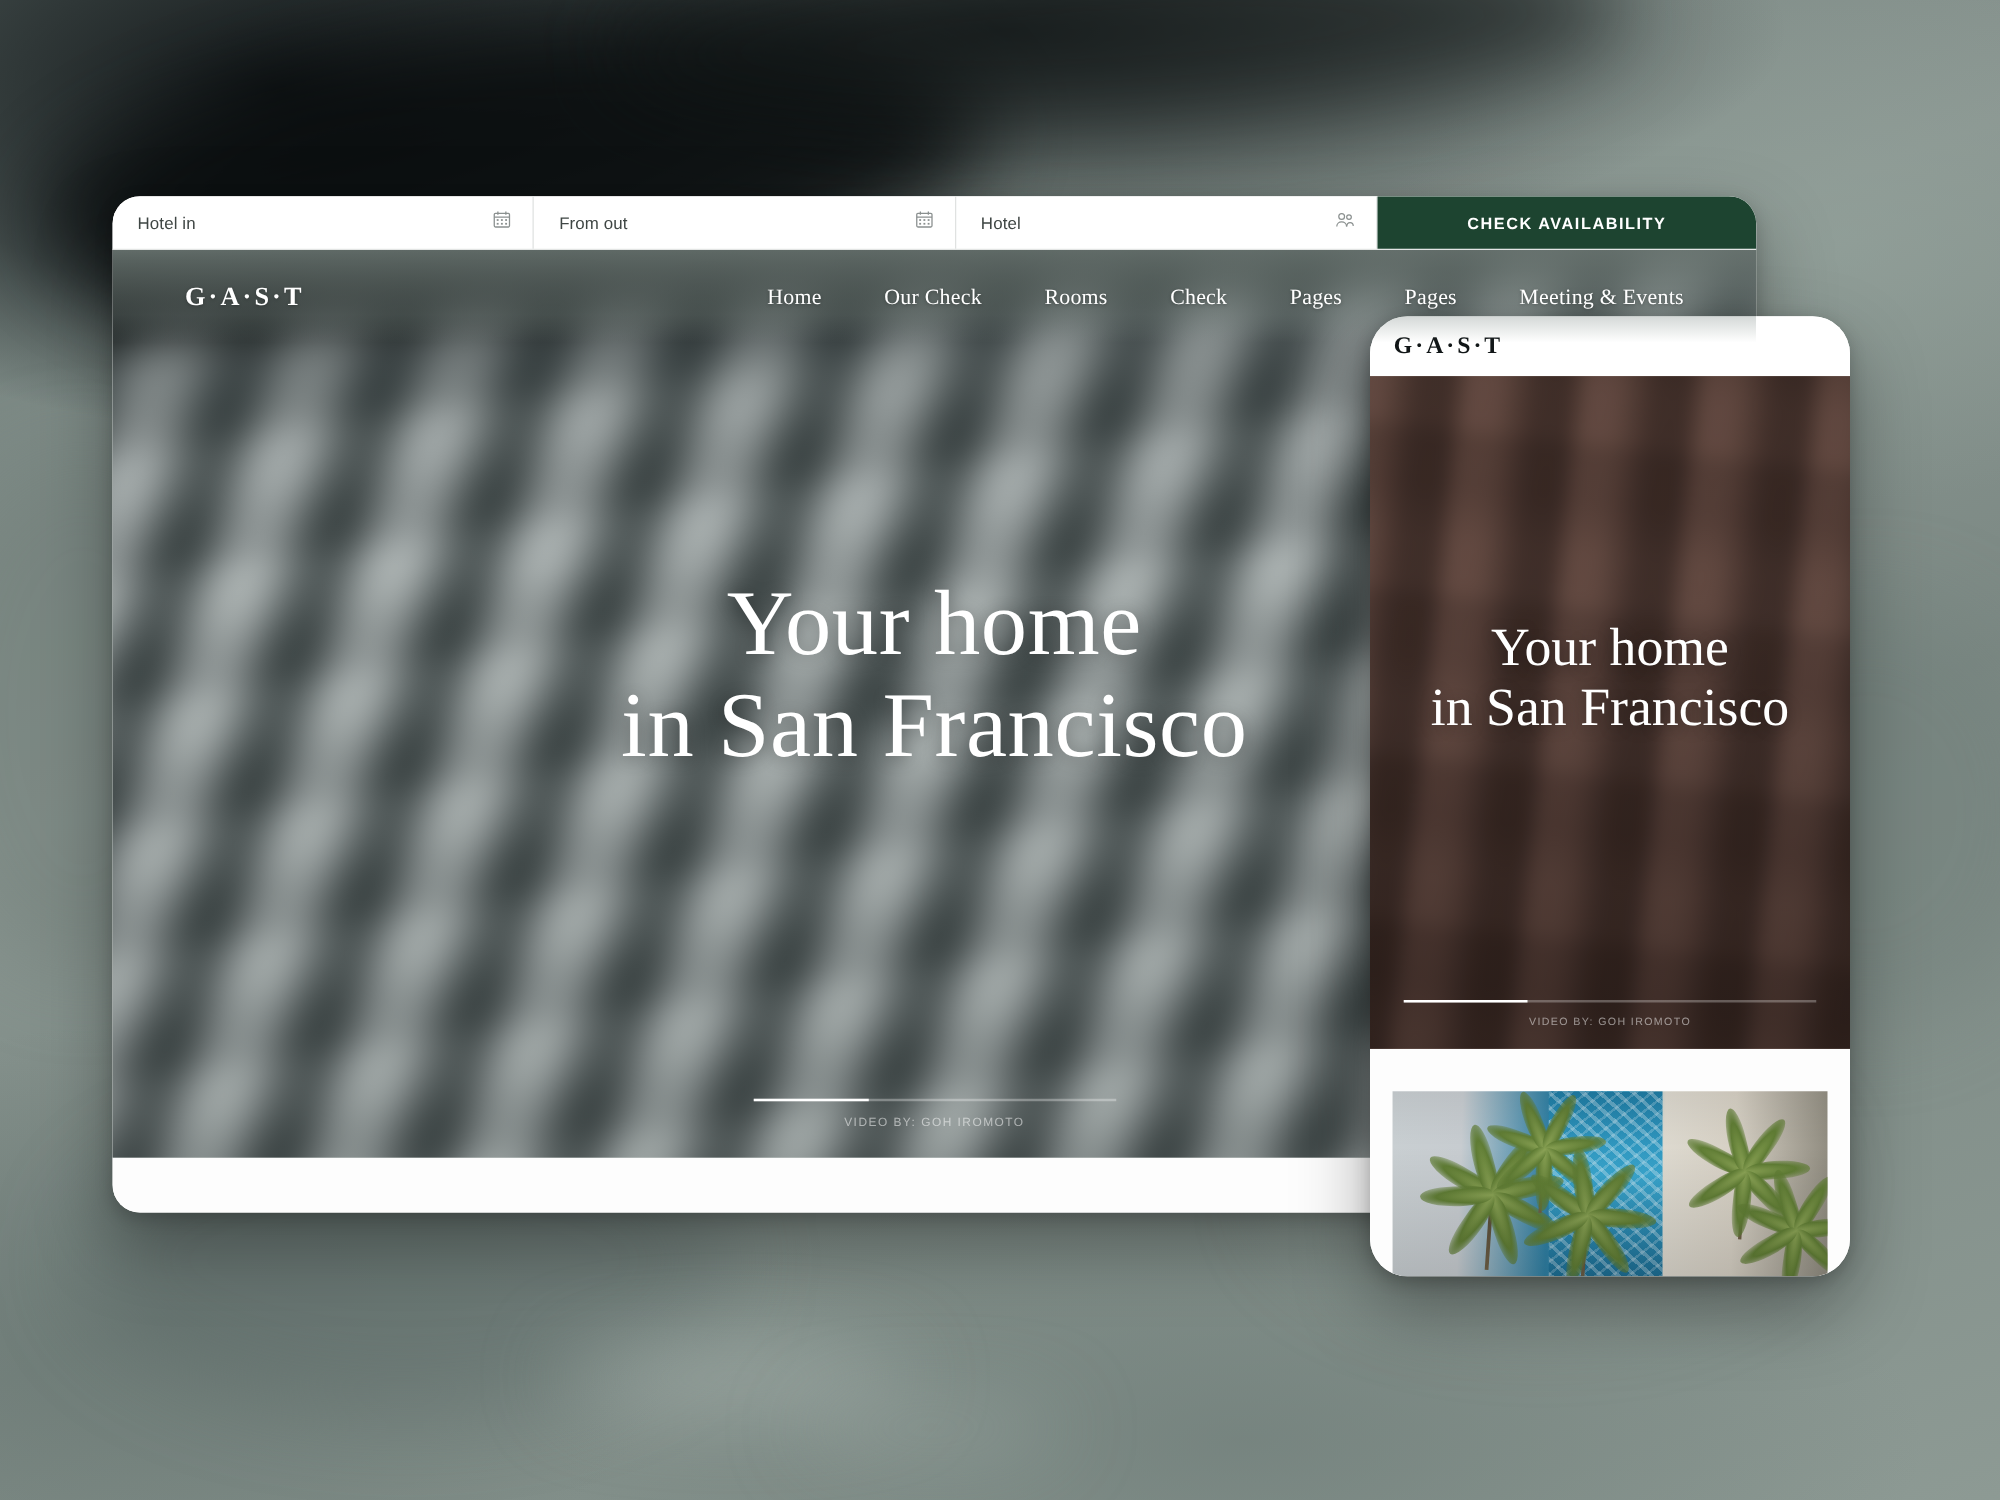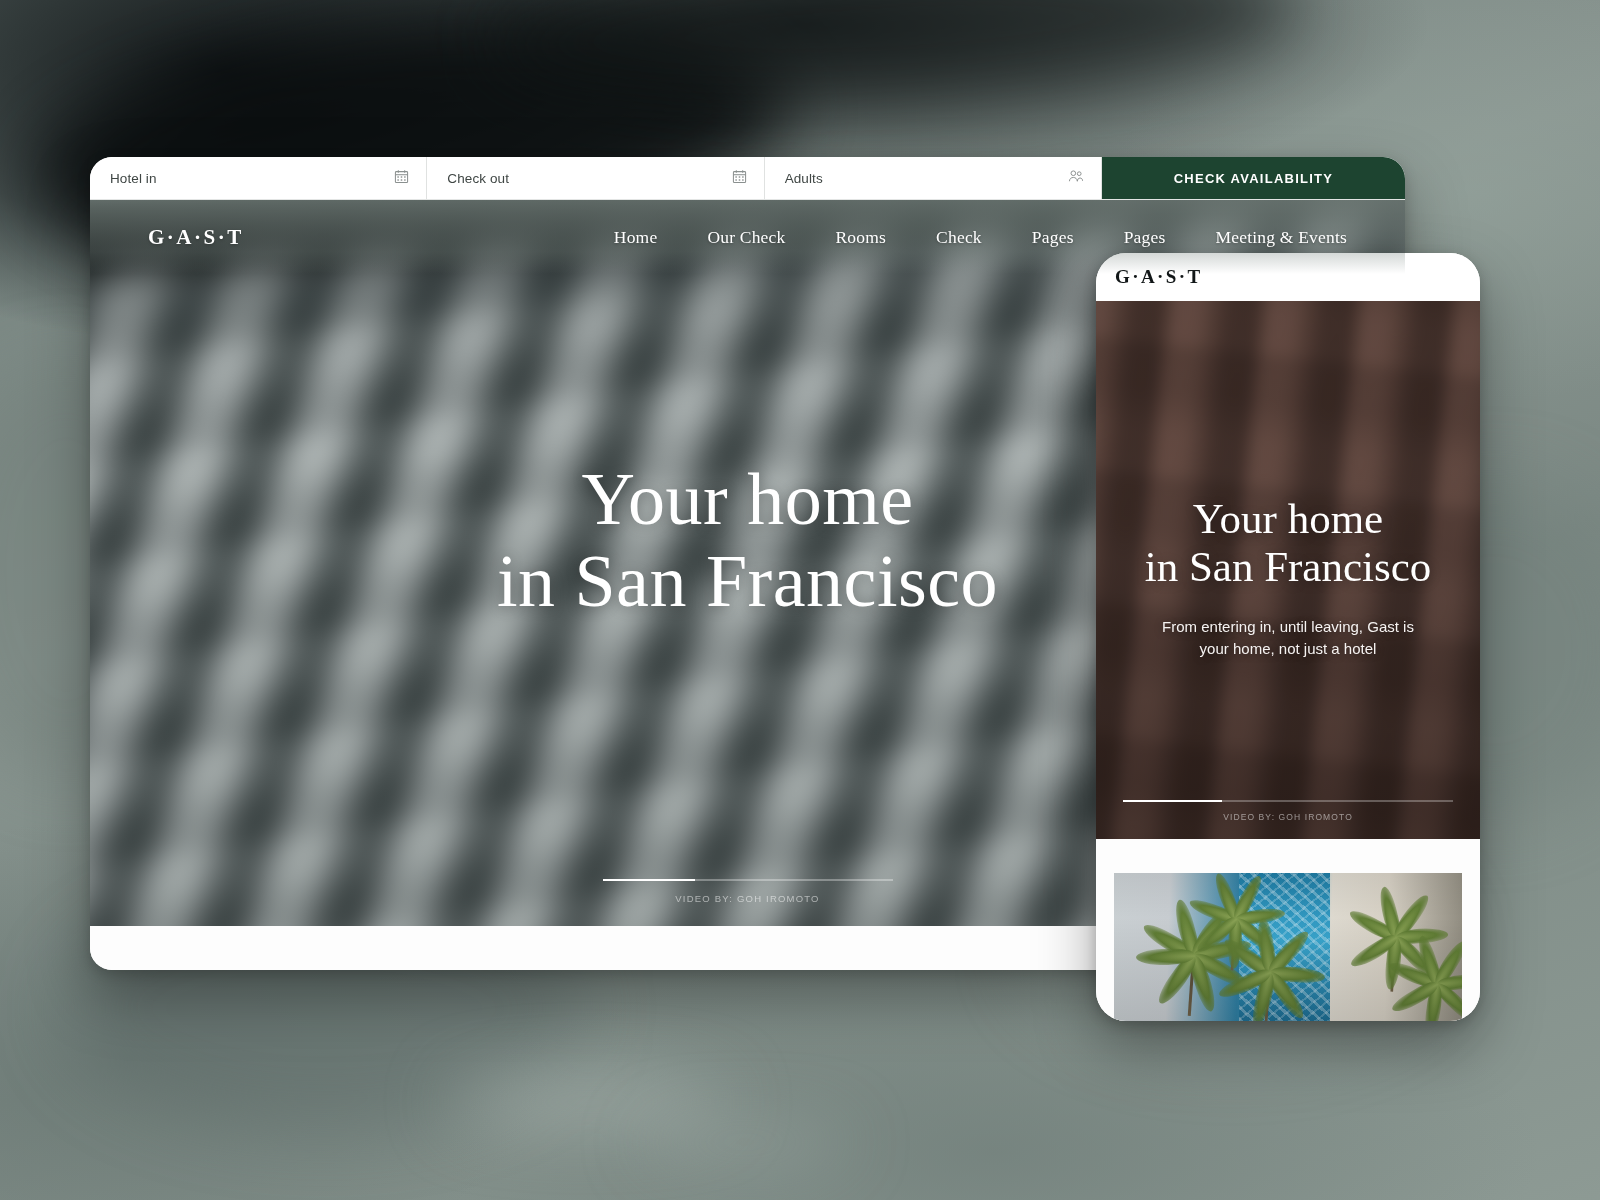--- a/index.html
+++ b/index.html
@@ -404,39 +404,39 @@
           <rect x="7.2" y="7.8" width="1.6" height="1.5" fill="#6a7170" stroke="none"></rect>
           <rect x="10.8" y="7.8" width="1.6" height="1.5" fill="#6a7170" stroke="none"></rect>
           <rect x="3.6" y="11" width="1.6" height="1.5" fill="#6a7170" stroke="none"></rect>
           <rect x="7.2" y="11" width="1.6" height="1.5" fill="#6a7170" stroke="none"></rect>
           <rect x="10.8" y="11" width="1.6" height="1.5" fill="#6a7170" stroke="none"></rect>
         </svg>
       </span>
     </div>
 
     <div class="book-field">
-      <span class="bf-label">Check out</span>
+      <span class="bf-label">From out</span>
       <span class="bf-icon">
         <svg width="15" height="15" viewBox="0 0 16 16" fill="none" stroke="#6a7170" stroke-width="1.1">
           <rect x="1.5" y="2.8" width="13" height="11.7" rx="1"></rect>
           <line x1="1.5" y1="6.1" x2="14.5" y2="6.1"></line>
           <line x1="4.6" y1="1.2" x2="4.6" y2="4"></line>
           <line x1="11.4" y1="1.2" x2="11.4" y2="4"></line>
           <rect x="3.6" y="7.8" width="1.6" height="1.5" fill="#6a7170" stroke="none"></rect>
           <rect x="7.2" y="7.8" width="1.6" height="1.5" fill="#6a7170" stroke="none"></rect>
           <rect x="10.8" y="7.8" width="1.6" height="1.5" fill="#6a7170" stroke="none"></rect>
           <rect x="3.6" y="11" width="1.6" height="1.5" fill="#6a7170" stroke="none"></rect>
           <rect x="7.2" y="11" width="1.6" height="1.5" fill="#6a7170" stroke="none"></rect>
           <rect x="10.8" y="11" width="1.6" height="1.5" fill="#6a7170" stroke="none"></rect>
         </svg>
       </span>
     </div>
 
     <div class="book-field">
-      <span class="bf-label">Adults</span>
+      <span class="bf-label">Hotel</span>
       <span class="bf-icon">
         <svg width="16" height="14" viewBox="0 0 18 15" fill="none" stroke="#6a7170" stroke-width="1.1">
           <circle cx="6" cy="4.4" r="2.6"></circle>
           <path d="M1.6 13.4c0-2.6 2-4.3 4.4-4.3s4.4 1.7 4.4 4.3"></path>
           <circle cx="12.6" cy="4.9" r="2.1"></circle>
           <path d="M10.6 13.4c0-2.2 1.2-3.6 3-3.6 1.5 0 2.8 1.1 2.8 3.1"></path>
         </svg>
       </span>
     </div>
 
@@ -487,24 +487,20 @@
 
   <div id="m-hero">
     <div id="m-hero-video"></div>
     <div id="m-hero-scrim"></div>
 
     <div id="m-hero-copy">
       <h1 id="m-hero-title">
         <span class="l1">Your home</span>
         <span class="l2">in San Francisco</span>
       </h1>
-      <p id="m-hero-subtitle">
-        <span>From entering in, until leaving, Gast is</span><br>
-        <span>your home, not just a hotel</span>
-      </p>
     </div>
 
     <div id="m-hero-footer">
       <div id="m-progress">
         <div class="fill"></div>
       </div>
       <div id="m-credit">VIDEO BY: GOH IROMOTO</div>
     </div>
   </div>
 

